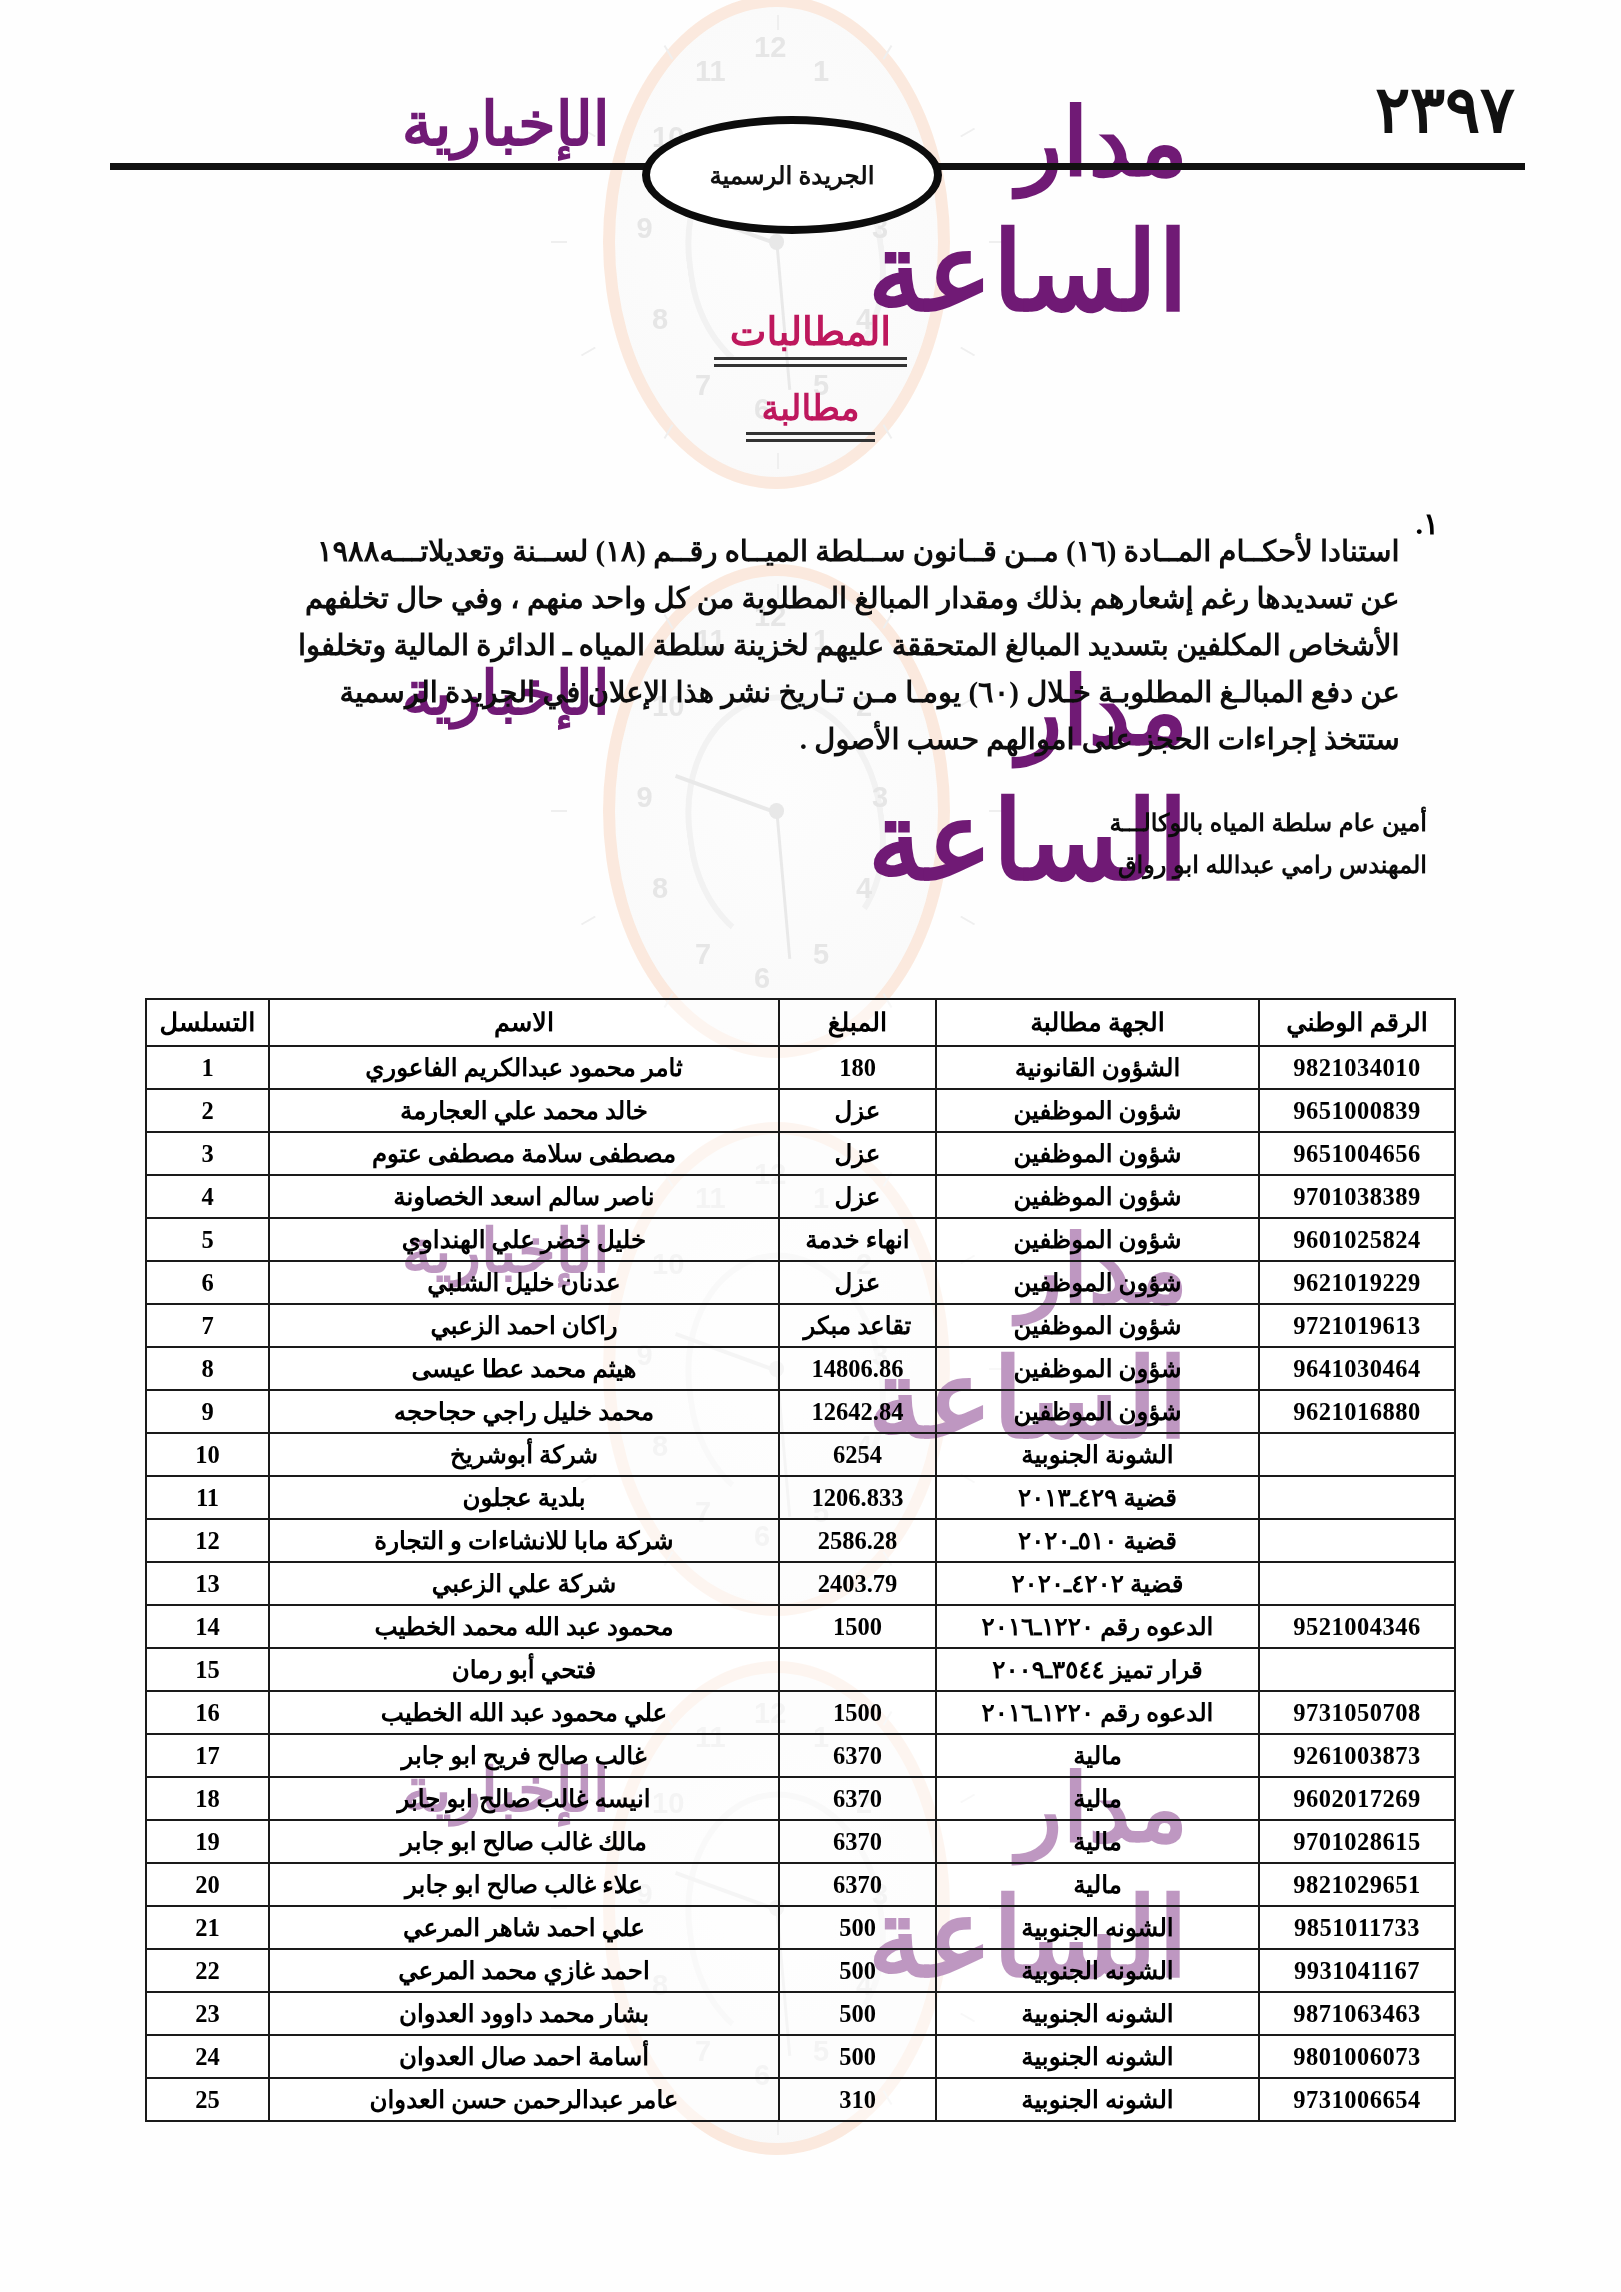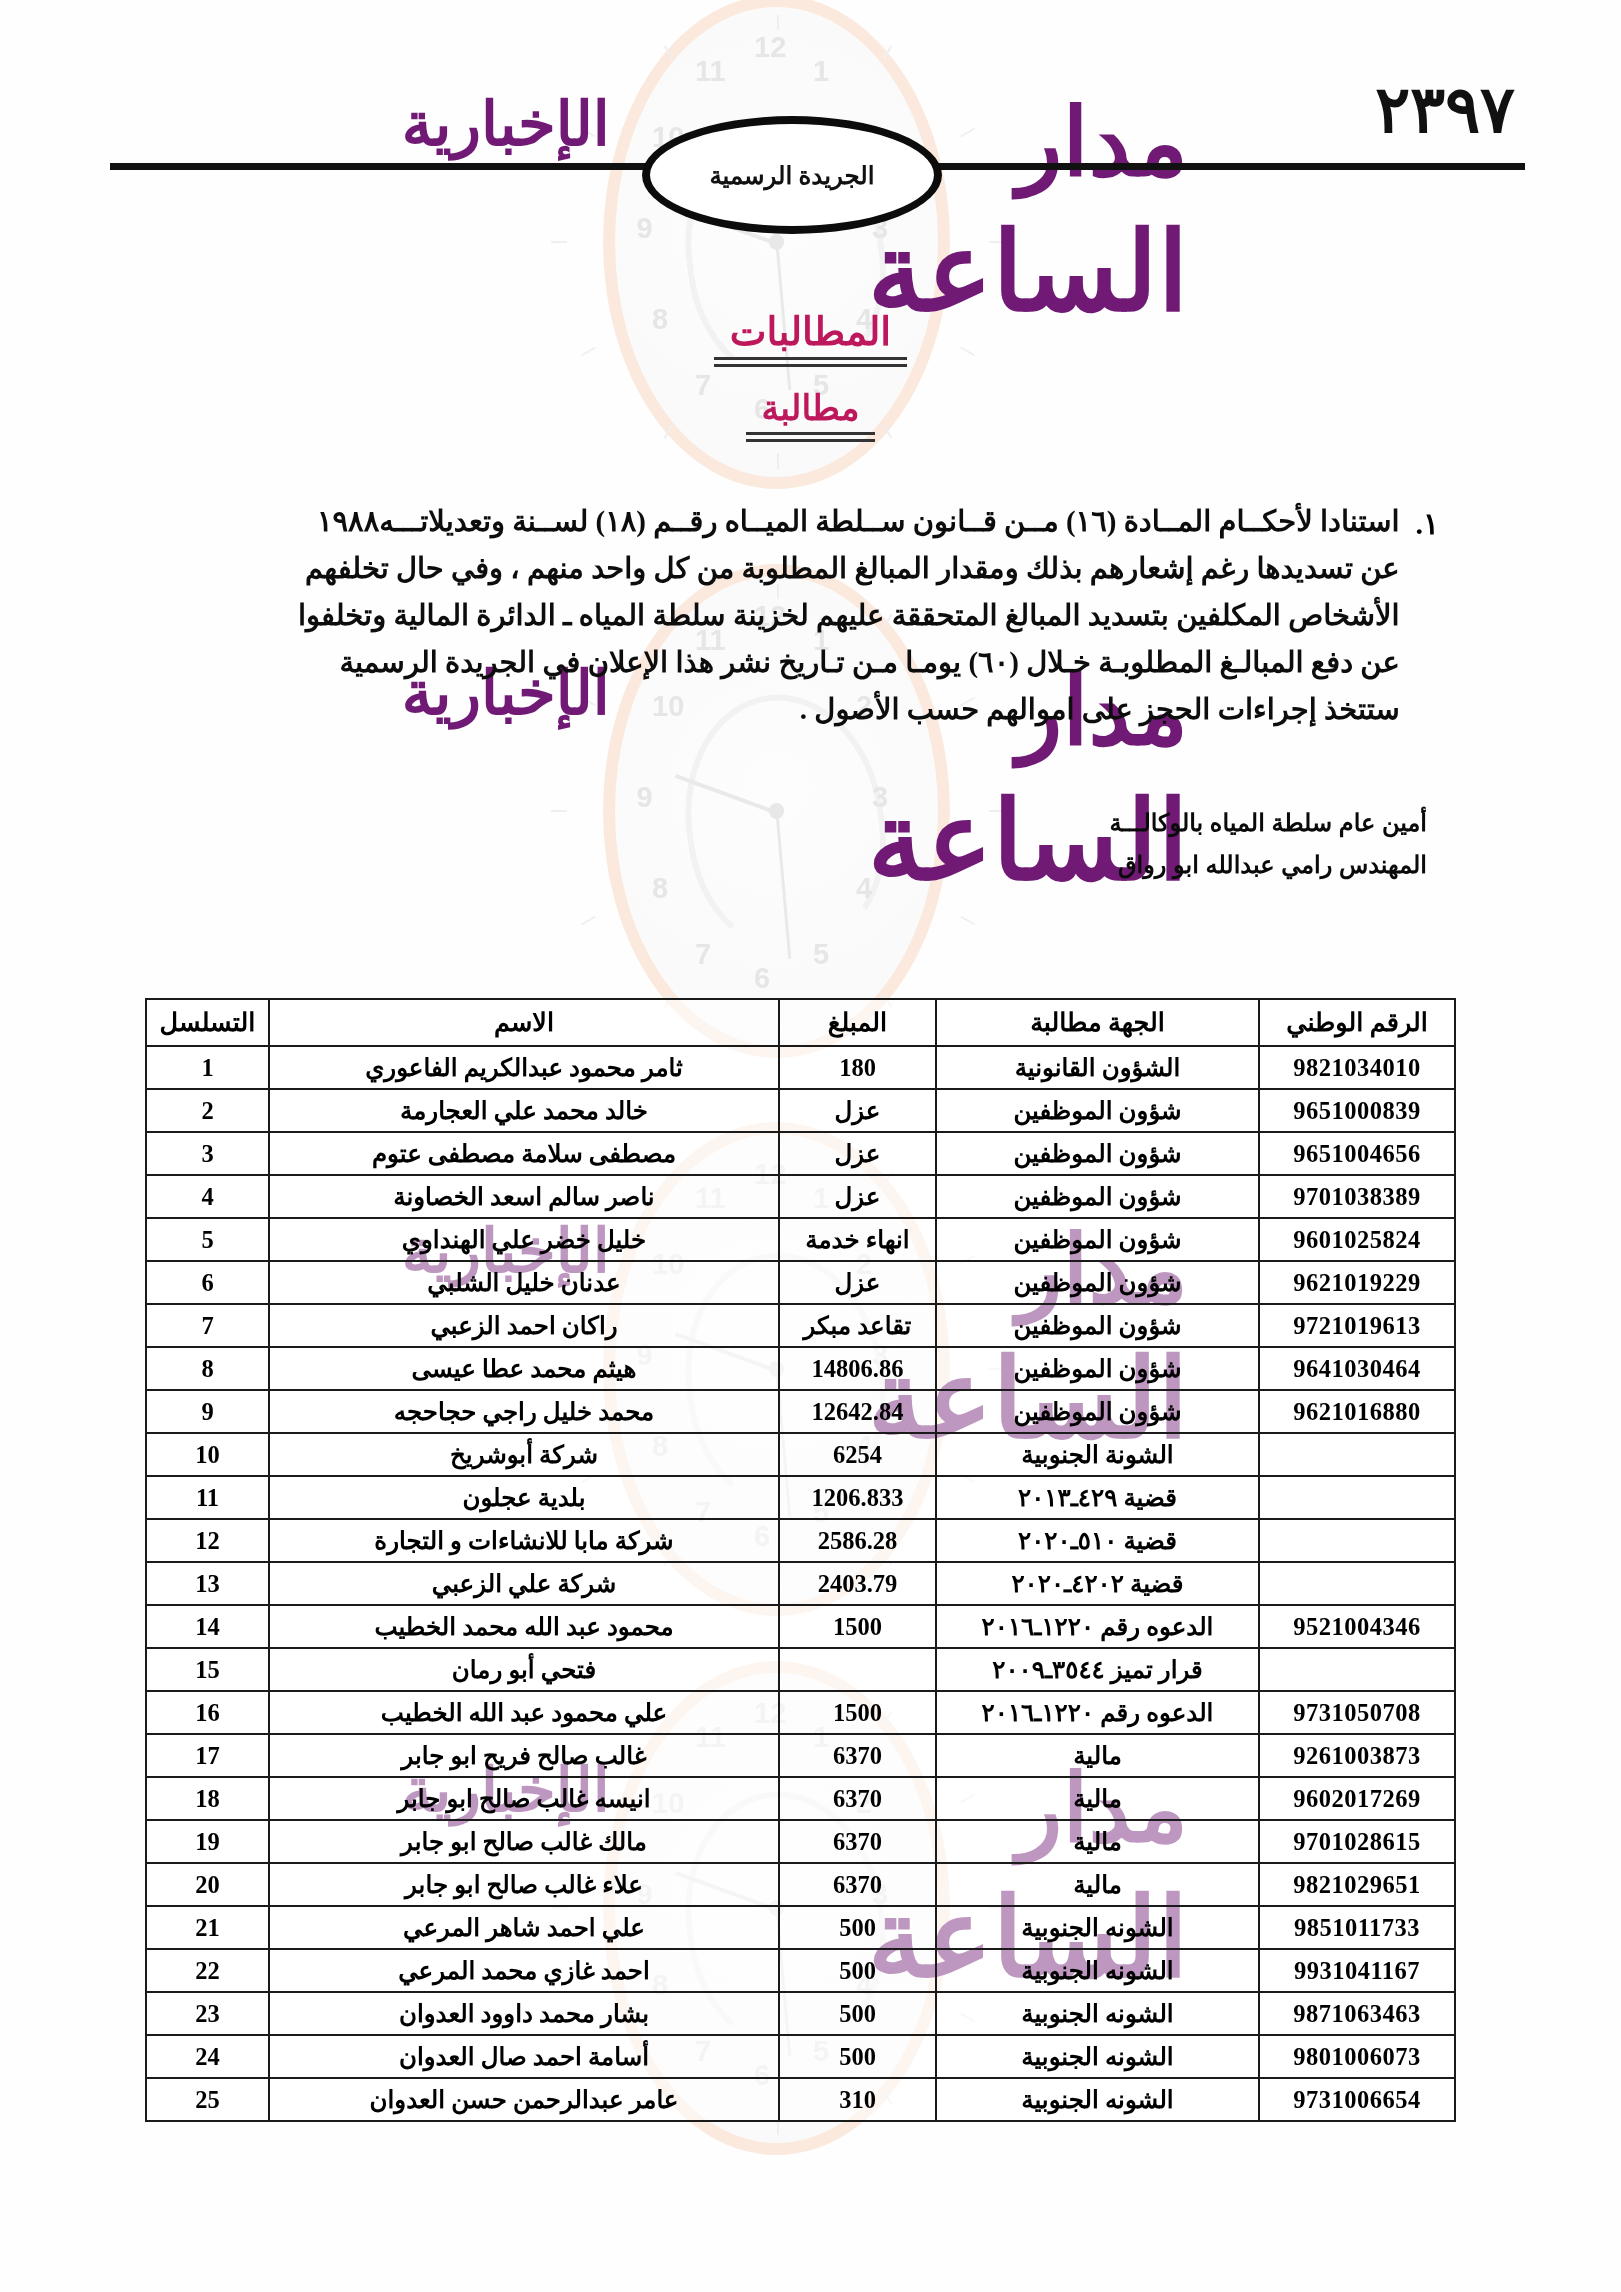--- a/index.html
+++ b/index.html
@@ -196,20 +196,21 @@
   }
   .clause-body {
     flex: 1 1 auto;
     font-family: "Liberation Serif", serif;
     font-size: 29px;
     font-weight: 700;
     line-height: 1.62;
     text-align: justify;
     text-align-last: right;
     color: #0d0d0d;
+    margin-top: 30px;
   }
   .clause-body p { margin: 0; }
 
   
   .signature {
     position: absolute;
     top: 802px;
     right: 194px;
     z-index: 3;
     text-align: right;

